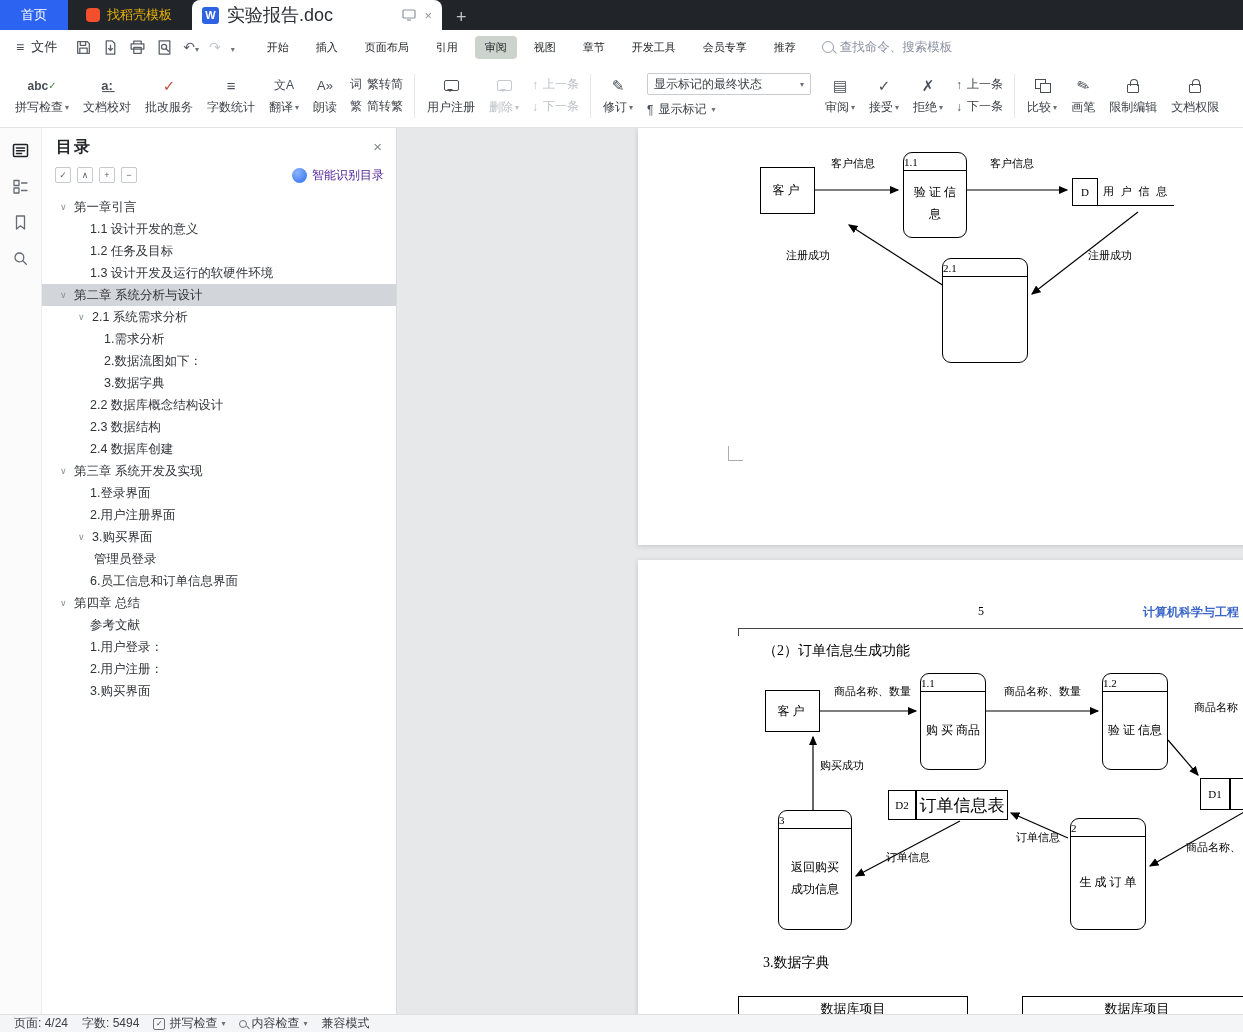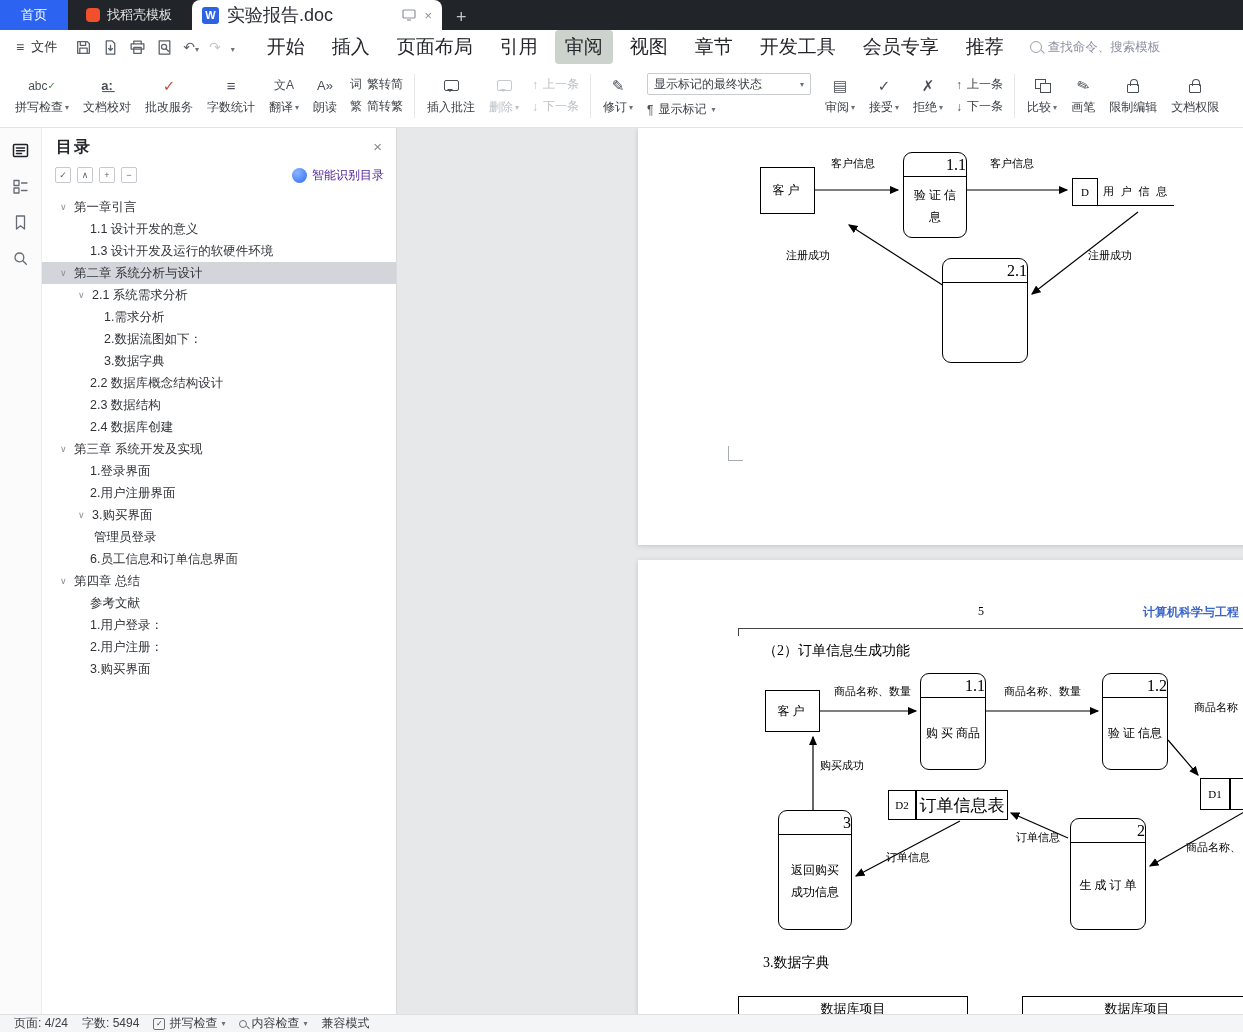--- a/index.html
+++ b/index.html
@@ -2,40 +2,40 @@
 <html><head>
 <meta charset="utf-8">
 <style>
 *{margin:0;padding:0;box-sizing:border-box}
 body{font-family:"Liberation Sans","DejaVu Sans",sans-serif;overflow:hidden;background:#fff}
 #app{position:relative;width:1243px;height:1032px;overflow:hidden;background:#fff}
 
 
 .tabbar{position:absolute;left:0;top:0;width:100%;height:30px;background:#212429;display:flex;align-items:flex-end}
 .tab-home{width:68px;height:30px;background:#2d63f1;color:#fff;font-size:13px;display:flex;align-items:center;justify-content:center;flex:none}
-.tab-docer{height:30px;display:flex;align-items:center;gap:7px;padding:0 18px;color:#e5e5e5;font-size:13px;flex:none}
+.tab-docer{height:30px;display:flex;align-items:center;gap:7px;padding:0 18px;color:#eab308;font-size:13px;flex:none}
 .docer-ic{width:14px;height:14px;border-radius:4px;background:#f2502c;flex:none}
 .tab-doc{height:30px;margin-left:2px;width:250px;background:#fff;border-radius:8px 8px 0 0;display:flex;align-items:center;padding:0 10px;gap:8px;flex:none}
 .wps-ic{width:17px;height:17px;border-radius:3px;background:#2d63e2;color:#fff;font-size:11px;font-weight:bold;display:flex;align-items:center;justify-content:center;flex:none}
 .tab-doc-title{flex:1;font-size:18px;color:#2a2d33;white-space:nowrap;overflow:hidden}
 .tab-ic{color:#8e939b;font-size:13px;flex:none;display:flex;align-items:center}
 .tab-plus{margin-left:14px;margin-bottom:4px;color:#c3c7cd;font-size:18px;line-height:18px}
 
 
 .menubar{position:absolute;top:30px;left:0;width:100%;height:34px;background:#fff;display:flex;align-items:center}
 .file-btn{display:flex;gap:7px;margin-left:16px;font-size:13px;color:#2e3136;align-items:center;flex:none}
 .hamb{font-size:14px;color:#4a4f57}
 .qicons{display:flex;margin-left:18px;gap:10px;align-items:center;flex:none}
 .qi{width:17px;height:17px;display:block}
 .qi path,.qi rect,.qi circle{fill:none;stroke:#5b6169;stroke-width:1.2;stroke-linecap:round;stroke-linejoin:round}
 .uglyph{font-size:14px;color:#5b6169;line-height:16px}
 .uglyph.dim{color:#c3c7cc}
 .mini-caret{font-size:8px;color:#6d727a}
 .menu-items{display:flex;margin-left:22px;gap:7px;align-items:center;flex:none}
-.menu-item{font-size:19px;color:#24262b;padding:4px 10px;border-radius:4px;white-space:nowrap}
+.menu-item{font-size:11px;color:#24262b;padding:4px 10px;border-radius:4px;white-space:nowrap}
 .menu-item.active{background:#ccd3cc}
 .cmd-search{margin-left:16px;display:flex;align-items:center;gap:6px;color:#8b90a0;font-size:12.5px;white-space:nowrap}
 .sicon{width:12px;height:12px;border:1.4px solid #9aa0ab;border-radius:50%;position:relative;flex:none}
 .sicon::after{content:"";position:absolute;left:9px;top:9px;width:5px;height:1.4px;background:#9aa0ab;transform:rotate(45deg)}
 
 
 .ribbon{position:absolute;top:64px;left:0;width:100%;height:64px;background:#fff;border-bottom:1px solid #e2e3e5;display:flex;align-items:center;padding:0 8px;overflow:hidden}
 .rbtn{display:flex;flex-direction:column;align-items:center;justify-content:center;gap:3px;height:56px;padding:0 7px;font-size:12px;color:#3c4045;flex:none}
 .ric{height:21px;display:flex;align-items:center;justify-content:center;font-size:15px;color:#4a4f57}
 .rlabel{display:flex;align-items:center;gap:2px;white-space:nowrap}
@@ -84,21 +84,21 @@
 .tlabel{white-space:nowrap}
 
 
 .canvas{flex:1;background:#e7e8ea;position:relative;overflow:hidden}
 .page{position:absolute;left:241px;width:794px;background:#fff;box-shadow:0 1px 5px rgba(0,0,0,.16);overflow:hidden;font-family:"Liberation Serif","DejaVu Serif",serif}
 #page1{top:0;height:417px}
 #page2{top:432px;height:700px}
 .dfd-svg{position:absolute;left:0;top:0;pointer-events:none}
 .dfd-ext{position:absolute;border:1.4px solid #000;display:flex;align-items:center;justify-content:center;font-size:12px;letter-spacing:3px;background:#fff}
 .dfd-proc{position:absolute;border:1.4px solid #000;border-radius:9px;background:#fff;display:flex;flex-direction:column;font-size:12px}
-.dfd-id{border-bottom:1.4px solid #000;text-align:right;padding:3px 0 2px;flex:none;font-size:16px}
+.dfd-id{border-bottom:1.4px solid #000;text-align:left;padding:3px 0 2px;flex:none;font-size:11px}
 .dfd-body{flex:1;display:flex;align-items:center;justify-content:center;text-align:center;line-height:1.8;padding:2px 5px}
 .dfd-sid{position:absolute;border:1.4px solid #000;display:flex;align-items:center;justify-content:center;font-size:11px;background:#fff}
 .dfd-slabel{position:absolute;border-bottom:1.4px solid #000;font-size:11px;display:flex;align-items:center;justify-content:center;letter-spacing:2px}
 .dfd-slabel2{position:absolute;border:1.4px solid #000;font-size:17px;display:flex;align-items:center;justify-content:center;background:#fff}
 .flabel{position:absolute;font-size:11px;white-space:nowrap;color:#000}
 .cmark{position:absolute;width:15px;height:15px;border-left:1px solid #a8adb3;border-bottom:1px solid #a8adb3}
 .pageno{position:absolute;font-size:12px;color:#000}
 .hdr-blue{position:absolute;font-size:12px;color:#3a66c9;font-weight:bold;white-space:nowrap}
 .hline{position:absolute;left:100px;right:0;top:68px;border-top:1px solid #444}
 .hline::before{content:"";position:absolute;left:0;top:0;width:1px;height:7px;background:#444}
@@ -189,21 +189,21 @@
       <div class="menu-item">推荐</div>
     </div>
     <div class="cmd-search">
       <span class="sicon"></span>
       <span>查找命令、搜索模板</span>
     </div>
   </div>
 
   <div class="ribbon">
     <div class="rbtn">
-      <span class="ric" style="font-size:12px;font-weight:normal">abc<span style="font-size:10px;color:#3f8f3f">✓</span></span>
+      <span class="ric" style="font-size:12px;font-weight:bold">abc<span style="font-size:10px;color:#3f8f3f">✓</span></span>
       <span class="rlabel">
           <span>拼写检查</span>
           <span class="caret">▾</span>
         </span>
     </div>
     <div class="rbtn">
       <span class="ric" style="font-size:13px;font-weight:bold">a͟:</span>
       <span class="rlabel">
           <span>文档校对</span>
         </span>
@@ -242,21 +242,21 @@
           <span class="ric">繁</span>
           <span>简转繁</span>
         </div>
     </div>
     <div class="rsep"></div>
     <div class="rbtn">
       <span class="ric">
           <span class="bubble"></span>
         </span>
       <span class="rlabel">
-          <span>插入批注</span>
+          <span>用户注册</span>
         </span>
     </div>
     <div class="rbtn disabled">
       <span class="ric">
           <span class="bubble dim"></span>
         </span>
       <span class="rlabel">
           <span>删除</span>
           <span class="caret">▾</span>
         </span>
@@ -397,20 +397,23 @@
         <span class="smart-ic"></span>
         <span>智能识别目录</span>
       </div>
       <div class="toc-tree">
         <div class="trow lvl0">
             <span class="chev">∨</span>
             <span class="tlabel">第一章引言</span>
           </div>
         <div class="trow lvl1">
             <span class="tlabel">1.1 设计开发的意义</span>
+          </div>
+        <div class="trow lvl1">
+            <span class="tlabel">1.2 任务及目标</span>
           </div>
         <div class="trow lvl1">
             <span class="tlabel">1.3 设计开发及运行的软硬件环境</span>
           </div>
         <div class="trow lvl0 sel">
             <span class="chev">∨</span>
             <span class="tlabel">第二章 系统分析与设计</span>
           </div>
         <div class="trow lvl1c">
             <span class="chev">∨</span>

